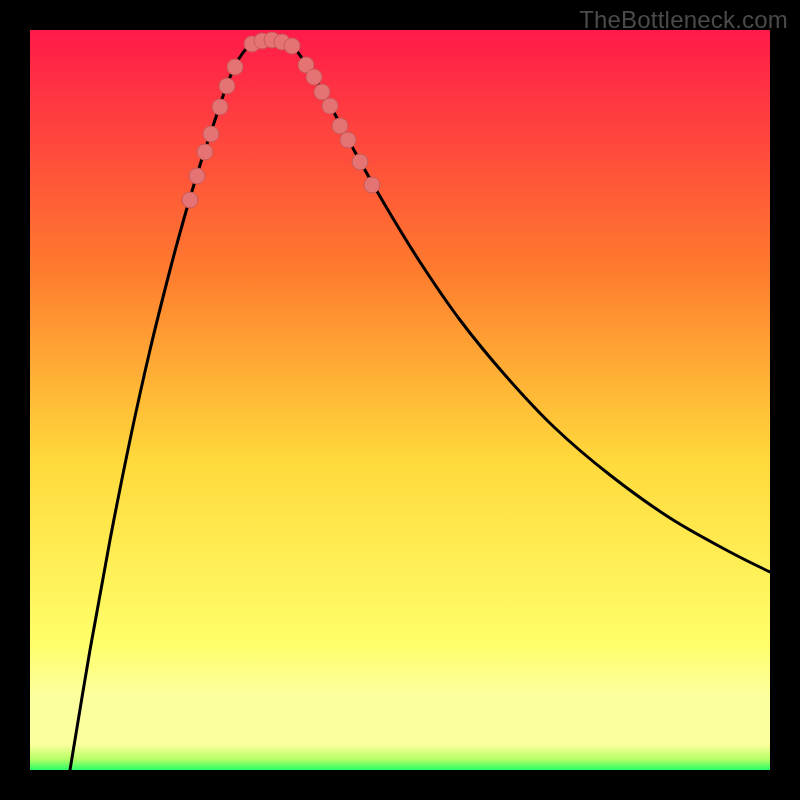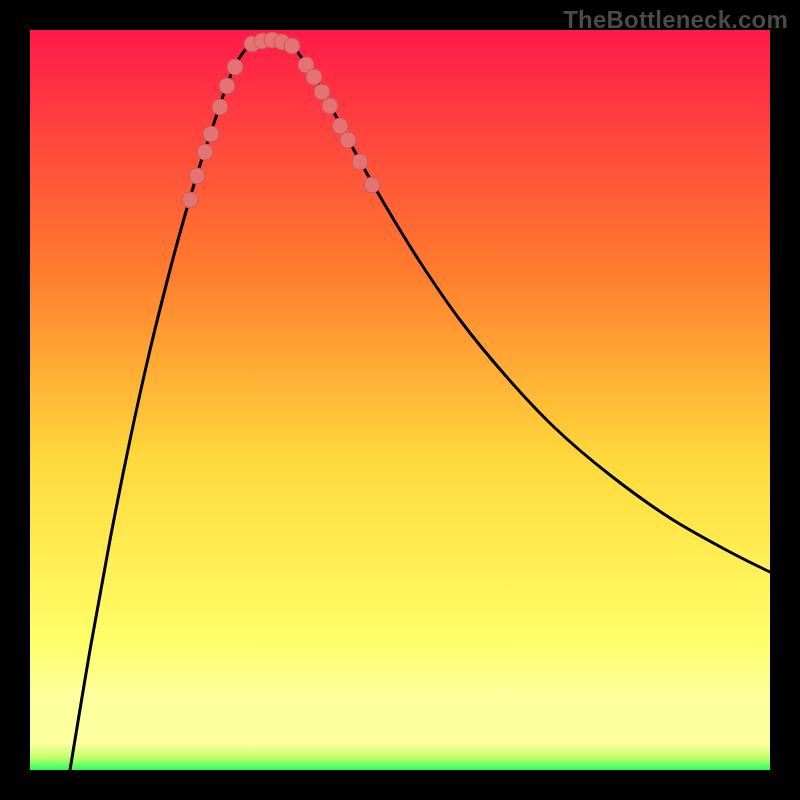--- a/index.html
+++ b/index.html
@@ -25,21 +25,21 @@
     top: 0;
     width: 740px;
     height: 740px;
   }
   .watermark {
     position: absolute;
     top: 6px;
     right: 12px;
     color: #4b4b4b;
     font-size: 24px;
-    font-weight: 700;
+    font-weight: 400;
     letter-spacing: 0.2px;
     user-select: none;
   }
   svg { display: block; }
 </style>
 </head>
 <body>
 
 <div class="watermark">TheBottleneck.com</div>
 

